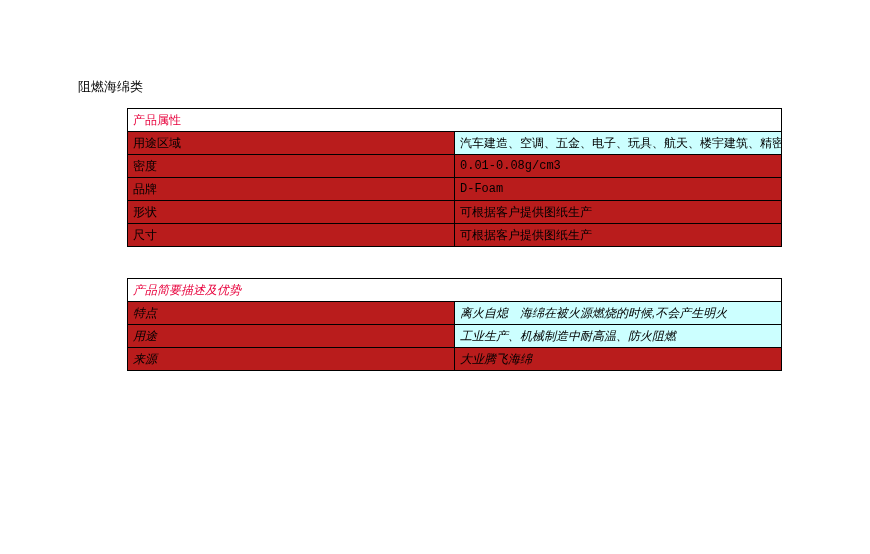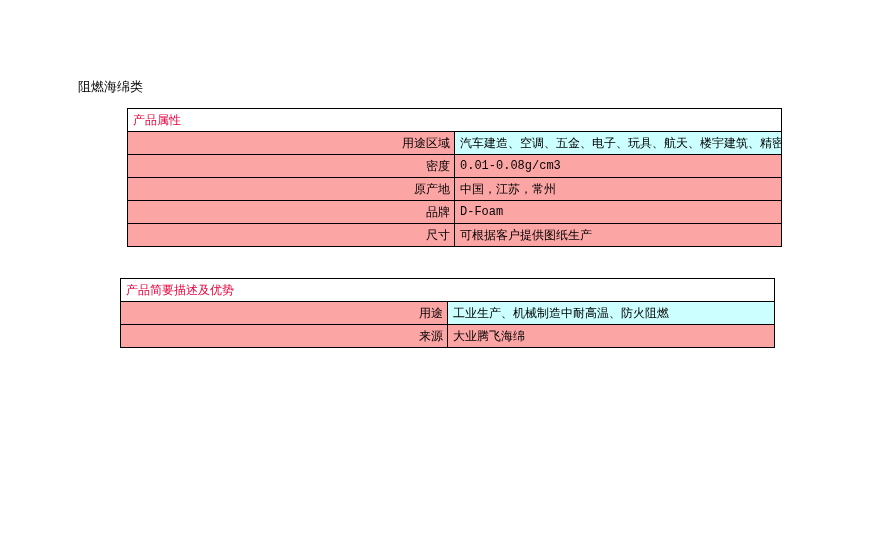--- a/index.html
+++ b/index.html
@@ -28,31 +28,32 @@
     left: 78px;
     top: 78px;
     font-size: 13px;
     color: #000000;
     white-space: nowrap;
   }
   table.prop-table {
     position: absolute;
     border-collapse: collapse;
     table-layout: fixed;
-    background: #fca5a5;
+    background: #b91c1c;
   }
   table.prop-table.t1 {
     left: 127px;
     top: 108px;
     width: 655px;
   }
   table.prop-table.t2 {
-    left: 120px;
+    left: 127px;
     top: 278px;
     width: 655px;
+    font-style: italic;
   }
   table.prop-table td {
     border: 1px solid #000000;
     padding: 2px 4px 2px 5px;
     font-size: 12px;
     line-height: 15px;
     height: 18px;
     vertical-align: middle;
     white-space: nowrap;
     overflow: hidden;
@@ -61,21 +62,21 @@
     color: #e8003c;
     font-weight: normal;
     background: #ffffff;
     border-bottom: 1px solid #000000;
   }
   .section-head .head-label {
     text-align: left;
   }
   .col-label {
     width: 72px;
-    text-align: right;
+    text-align: left;
     margin-top: 17px;
   }
   .col-value {
     width: 583px;
     text-align: left;
   }
   .highlight {
     background: #ccffff;
   }
   .mono {
@@ -97,38 +98,42 @@
       </tr>
       <tr>
         <td class="col-label">用途区域</td>
         <td class="col-value highlight">汽车建造、空调、五金、电子、玩具、航天、楼宇建筑、精密仪器、家具等行业</td>
       </tr>
       <tr>
         <td class="col-label">密度</td>
         <td class="col-value mono">0.01-0.08g/cm3</td>
       </tr>
       <tr>
-        <td class="col-label">原产地</td>
-        <td class="col-value">中国，江苏，常州</td>
+        <td class="col-label">品牌</td>
+        <td class="col-value mono">D-Foam</td>
       </tr>
       <tr>
-        <td class="col-label">品牌</td>
-        <td class="col-value mono">D-Foam</td>
+        <td class="col-label">形状</td>
+        <td class="col-value">可根据客户提供图纸生产</td>
       </tr>
       <tr>
         <td class="col-label">尺寸</td>
         <td class="col-value">可根据客户提供图纸生产</td>
       </tr>
     </tbody>
   </table>
 
   <table class="prop-table t2">
     <tbody>
       <tr class="section-head">
         <td class="head-label" colspan="2">产品简要描述及优势</td>
+      </tr>
+      <tr>
+        <td class="col-label">特点</td>
+        <td class="col-value highlight">离火自熄　海绵在被火源燃烧的时候,不会产生明火</td>
       </tr>
       <tr>
         <td class="col-label">用途</td>
         <td class="col-value highlight">工业生产、机械制造中耐高温、防火阻燃</td>
       </tr>
       <tr>
         <td class="col-label">来源</td>
         <td class="col-value">大业腾飞海绵</td>
       </tr>
     </tbody>

